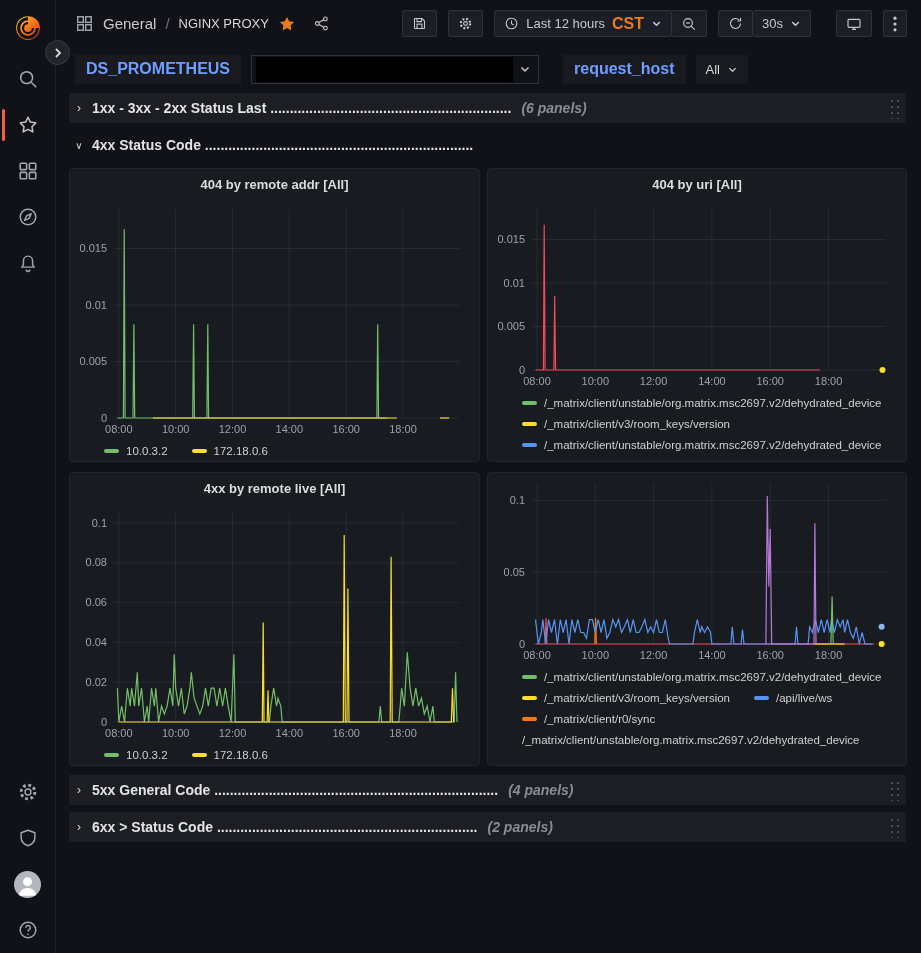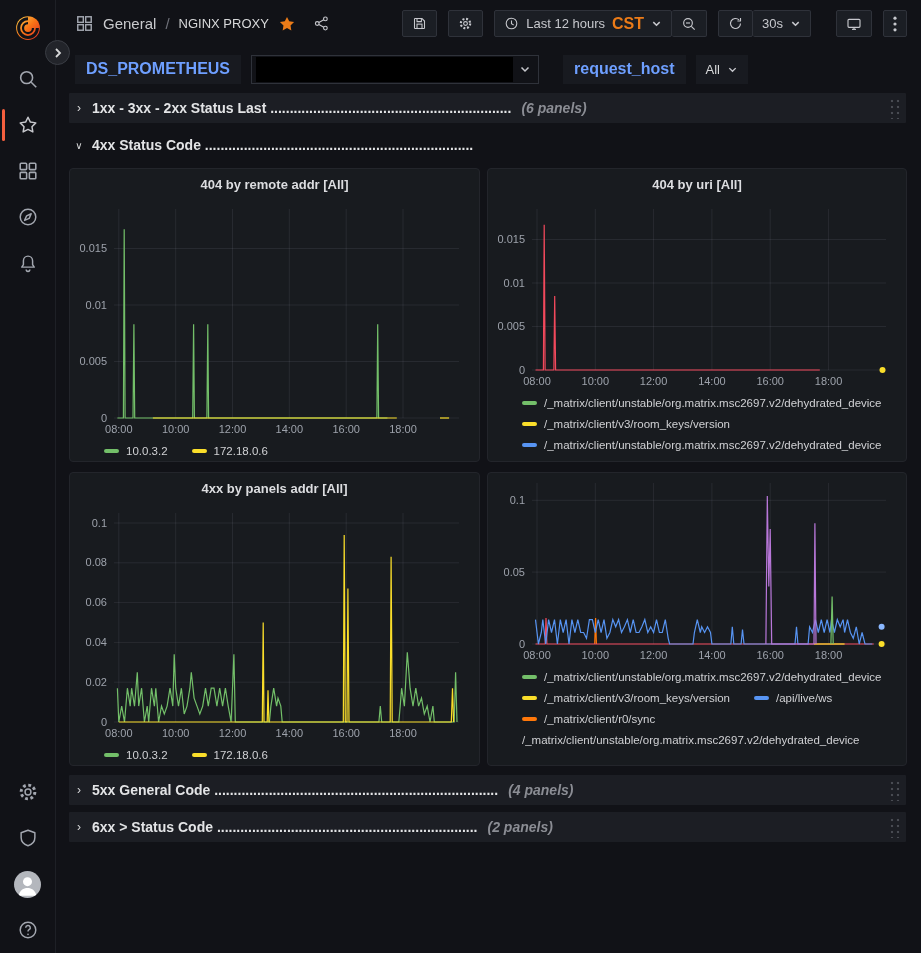--- a/index.html
+++ b/index.html
@@ -374,21 +374,21 @@
               </span>
               <span class="legend-item">
                 <span class="legend-label">/_matrix/client/v3/room_keys/version</span>
               </span>
               <span class="legend-item">
                 <span class="legend-label">/sw.js</span>
               </span>
             </div>
         </section>
         <section class="panel">
-          <div class="panel-title">4xx by panels addr [All]</div>
+          <div class="panel-title">4xx by remote live [All]</div>
           <svg class="chart" width="393" height="240" viewBox="0 0 393 240">
               <line class="grid-line" x1="40.8" x2="40.8" y1="10" y2="219"></line>
               <text class="tick-label" x="40.8" y="234" text-anchor="middle">08:00</text>
               <line class="grid-line" x1="97.7" x2="97.7" y1="10" y2="219"></line>
               <text class="tick-label" x="97.7" y="234" text-anchor="middle">10:00</text>
               <line class="grid-line" x1="154.5" x2="154.5" y1="10" y2="219"></line>
               <text class="tick-label" x="154.5" y="234" text-anchor="middle">12:00</text>
               <line class="grid-line" x1="211.3" x2="211.3" y1="10" y2="219"></line>
               <text class="tick-label" x="211.3" y="234" text-anchor="middle">14:00</text>
               <line class="grid-line" x1="268.2" x2="268.2" y1="10" y2="219"></line>

